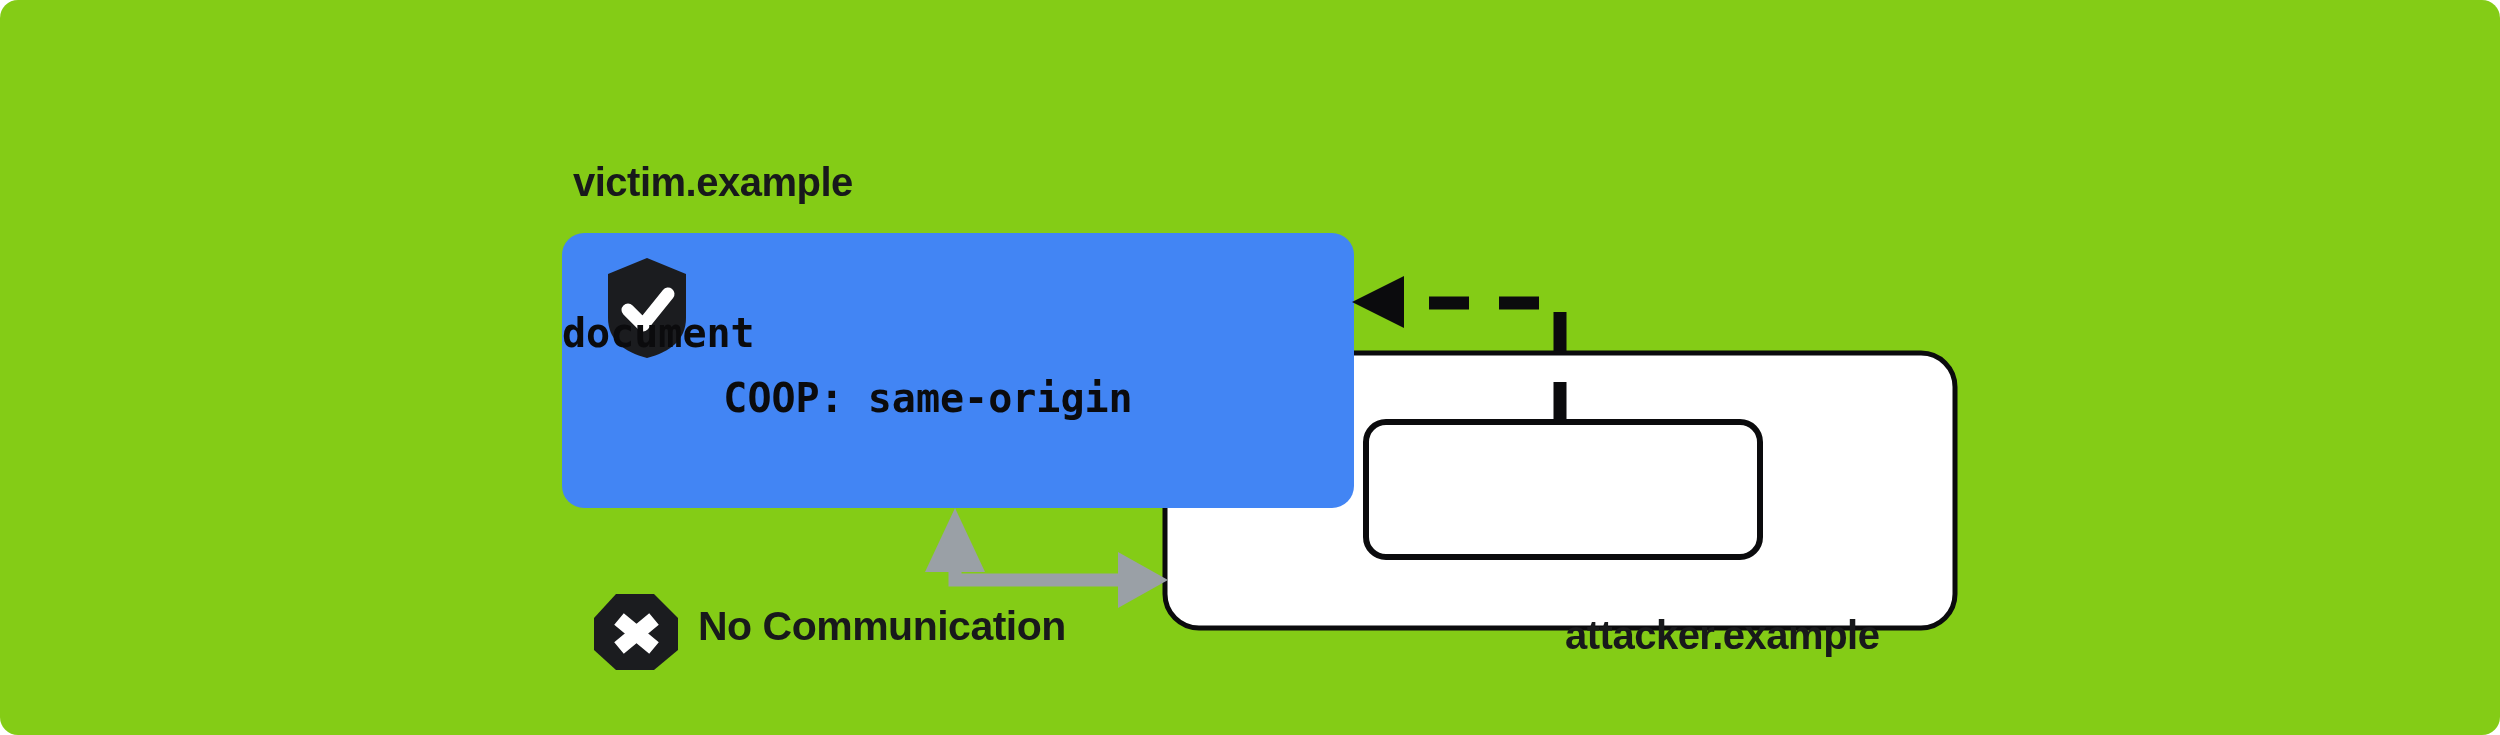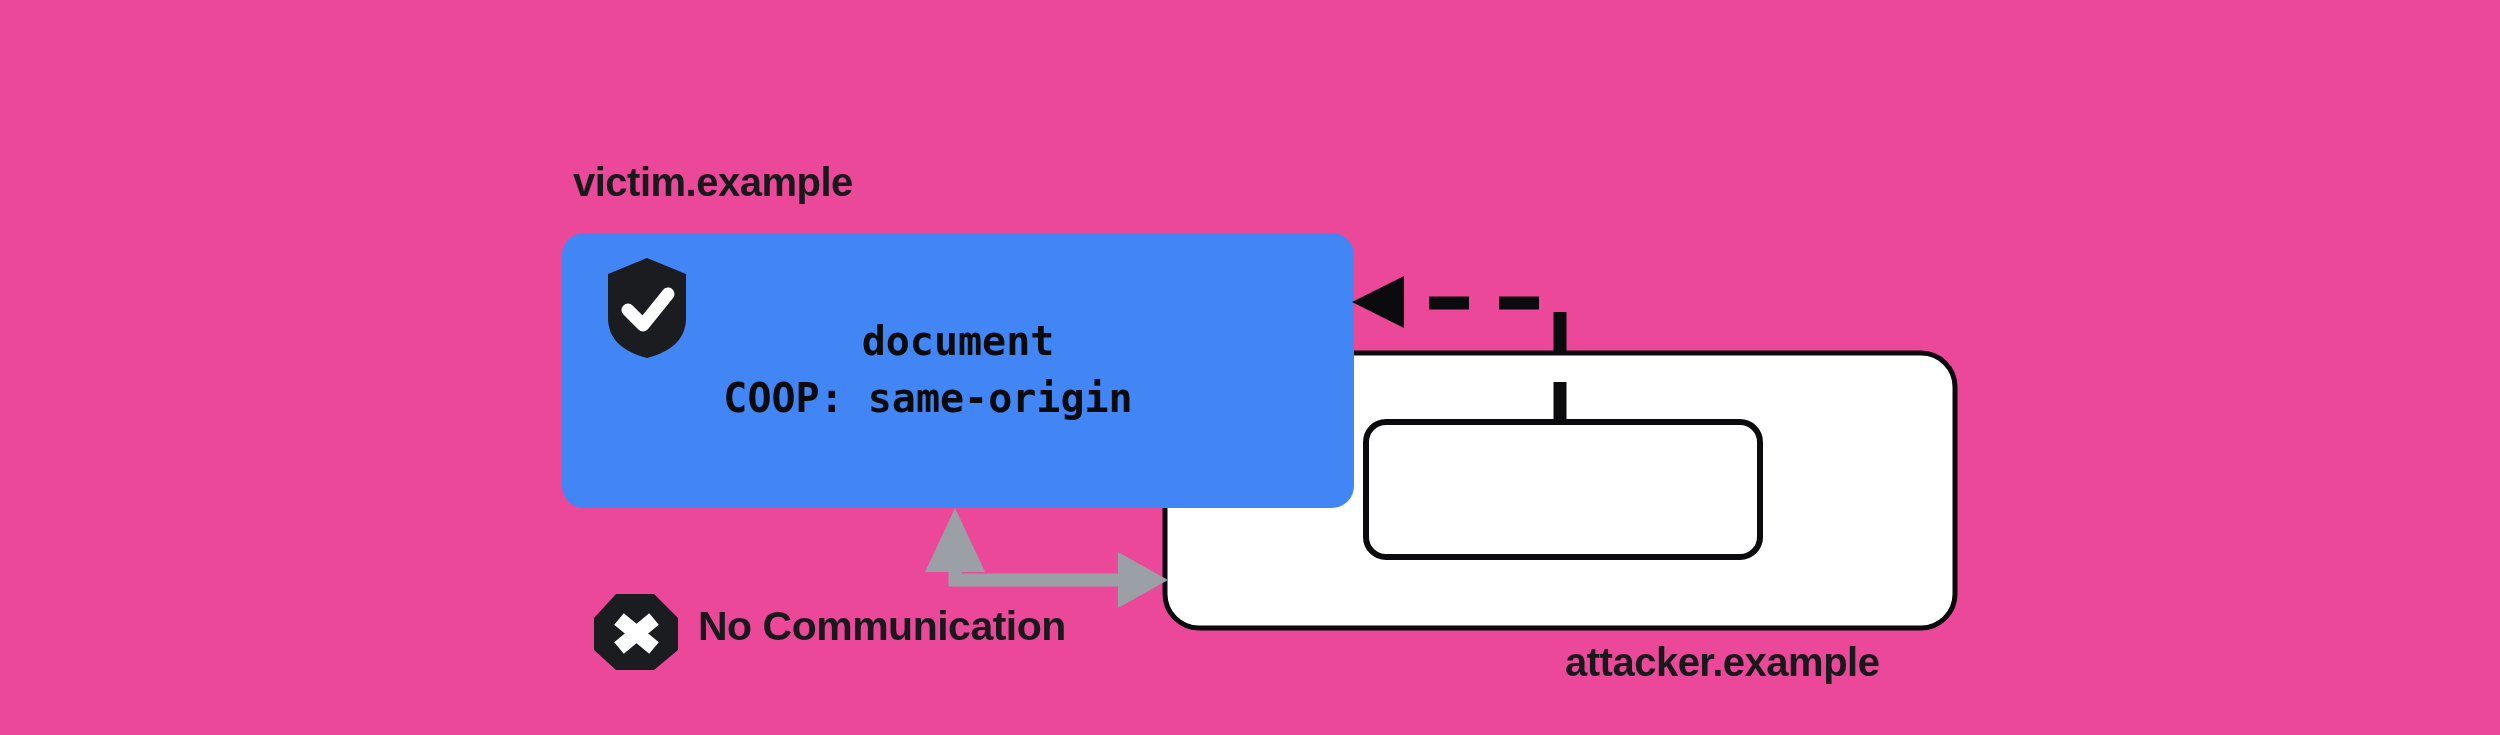--- a/index.html
+++ b/index.html
@@ -10,55 +10,55 @@
   body {
     width: 2500px;
     height: 735px;
     font-family: "Liberation Sans", sans-serif;
     overflow: hidden;
   }
   #diagram {
     position: relative;
     width: 2500px;
     height: 735px;
-    background: #ec4899;
+    background: #84cc16;
+    border-radius: 18px;
   }
   .svg-layer {
     position: absolute;
     inset: 0;
     width: 2500px;
     height: 735px;
   }
 
   
   .origin-label {
     position: absolute;
     font-family: "Liberation Sans", sans-serif;
     font-weight: bold;
     font-size: 40px;
     letter-spacing: -0.5px;
     color: #18191b;
     white-space: nowrap;
   }
   #victim-origin-label { left: 573px; top: 160px; }
-  #attacker-origin-label { left: 1565px; top: 640px; }
+  #attacker-origin-label { left: 1565px; top: 613px; }
 
   .mono-text {
     position: absolute;
     font-family: "DejaVu Sans Mono", "Liberation Mono", monospace;
     font-weight: bold;
     color: #0b0b0d;
     white-space: pre;
   }
   #document-text {
     left: 562px;
     width: 792px;
-    top: 318px;
+    top: 310px;
     font-size: 40px;
-    text-align: center;
   }
   #coop-text {
     left: 562px;
     width: 732px;
     top: 375px;
     font-size: 40px;
     text-align: center;
   }
   #open-call-text {
     left: 1366px;

